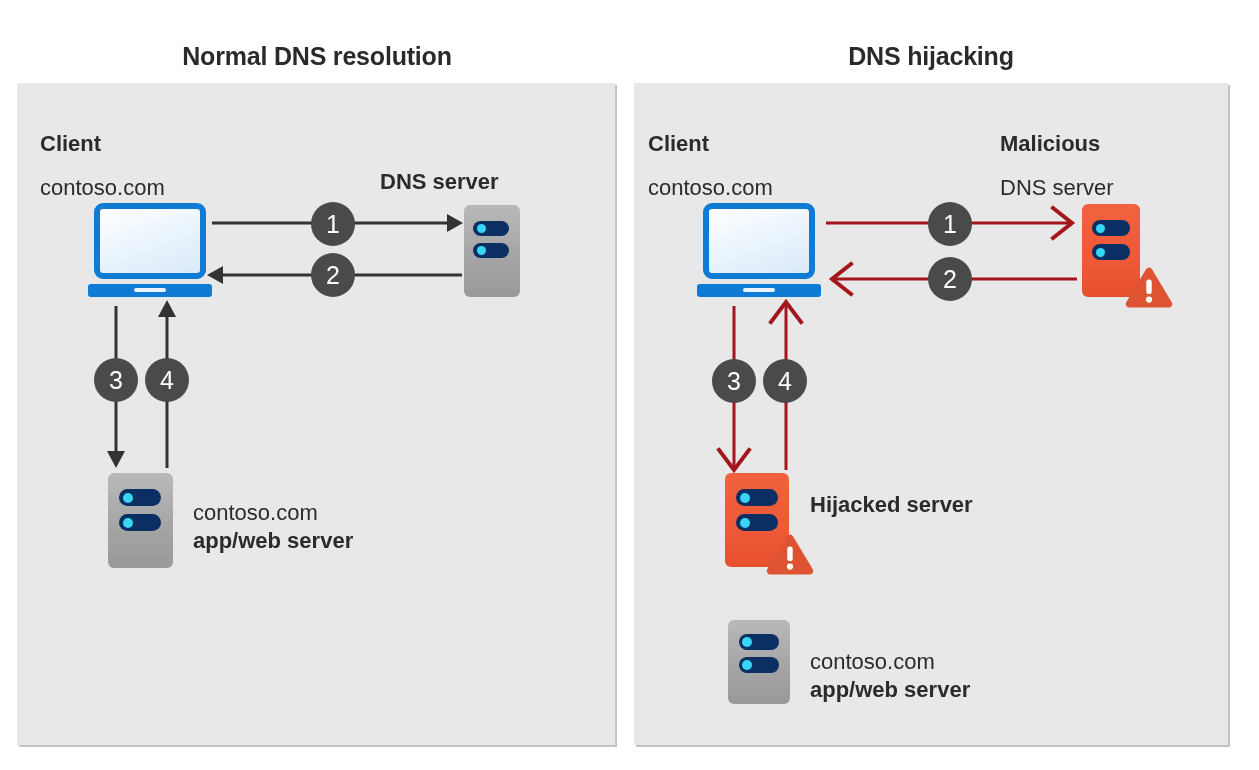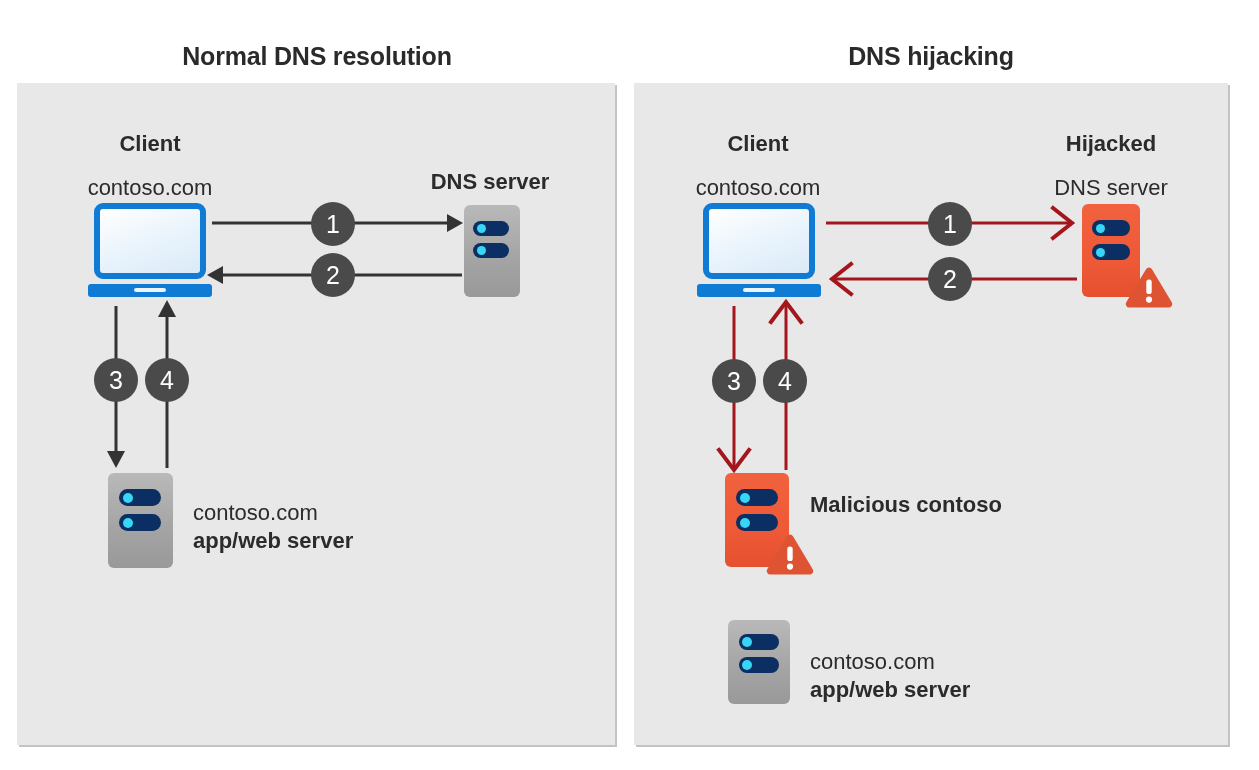--- a/index.html
+++ b/index.html
@@ -44,21 +44,21 @@
   #panel-right { left: 634px; top: 83px; width: 594px; height: 662px; }
 
   
   .lbl {
     position: absolute;
     font-size: 22px;
     color: #2b2b2b;
     white-space: nowrap;
     line-height: 1.28;
   }
-  .lbl.center { text-align: center; }
+  .lbl.center { }
   .lbl .b { font-weight: bold; display: block; }
   .lbl .r { font-weight: normal; display: block; margin-top: 16px; }
 
   
   .laptop { position: absolute; width: 124px; height: 96px; }
   .laptop .lid {
     position: absolute; left: 6px; top: 0; width: 112px; height: 76px;
     border: 6px solid #0f7bd4; border-radius: 9px; box-sizing: border-box;
     background: linear-gradient(160deg, #ffffff 0%, #e8f3fc 55%, #dbeaf8 100%);
   }
@@ -168,21 +168,21 @@
     <span class="r">contoso.com</span>
   </div>
 
   <div class="laptop" style="left:697px; top:203px;">
     <div class="lid"></div>
     <div class="base"></div>
     <div class="notch"></div>
   </div>
 
   <div class="lbl center" style="left:1000px; top:130px; width:222px;">
-    <span class="b">Hijacked</span>
+    <span class="b">Malicious</span>
     <span class="r">DNS server</span>
   </div>
 
   <div class="server red" style="left:1082px; top:204px; width:58px; height:93px;">
     <div class="body"></div>
     <div class="pill" style="left:10px; top:16px; width:38px; height:16px;"></div>
     <div class="dot" style="left:14px; top:20px; width:9px; height:9px;"></div>
     <div class="pill" style="left:10px; top:40px; width:38px; height:16px;"></div>
     <div class="dot" style="left:14px; top:44px; width:9px; height:9px;"></div>
   </div>
@@ -205,21 +205,21 @@
 
   <div class="warn" style="left:765px; top:533px;">
     <svg width="50" height="44" viewBox="0 0 50 44" aria-hidden="true">
       <path d="M22.0 3.2 a3.6 3.6 0 0 1 6.0 0 L47.6 36.0 a3.6 3.6 0 0 1 -3.0 5.6 L5.4 41.6 a3.6 3.6 0 0 1 -3.0 -5.6 Z" fill="#de5433"></path>
       <rect x="22.3" y="13.5" width="5.4" height="14.5" rx="2.6" fill="#ffffff"></rect>
       <circle cx="25" cy="33.6" r="3.1" fill="#ffffff"></circle>
     </svg>
   </div>
 
   <div class="lbl" style="left:810px; top:491px;">
-    <span class="b">Malicious contoso</span>
+    <span class="b">Hijacked server</span>
   </div>
 
   <div class="server gray" style="left:728px; top:620px; width:62px; height:84px;">
     <div class="body"></div>
     <div class="pill" style="left:11px; top:14px; width:40px; height:16px;"></div>
     <div class="dot" style="left:14px; top:17px; width:10px; height:10px;"></div>
     <div class="pill" style="left:11px; top:37px; width:40px; height:16px;"></div>
     <div class="dot" style="left:14px; top:40px; width:10px; height:10px;"></div>
   </div>
 

